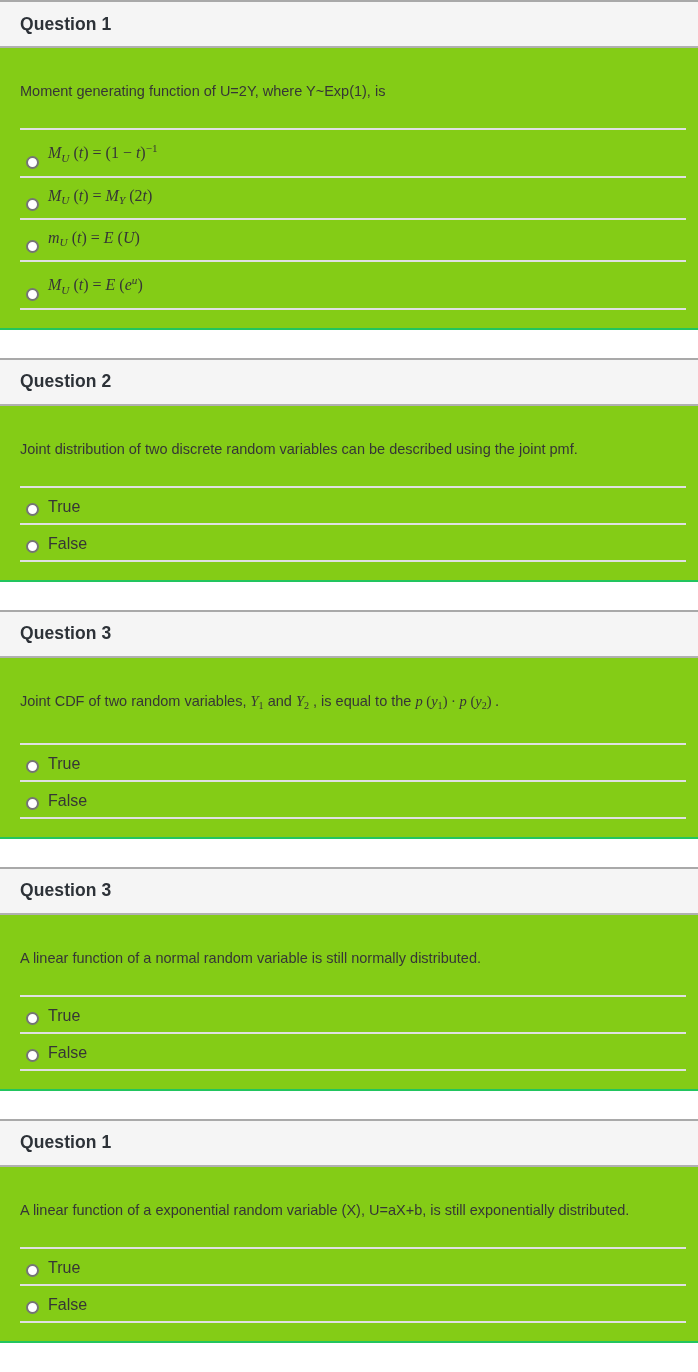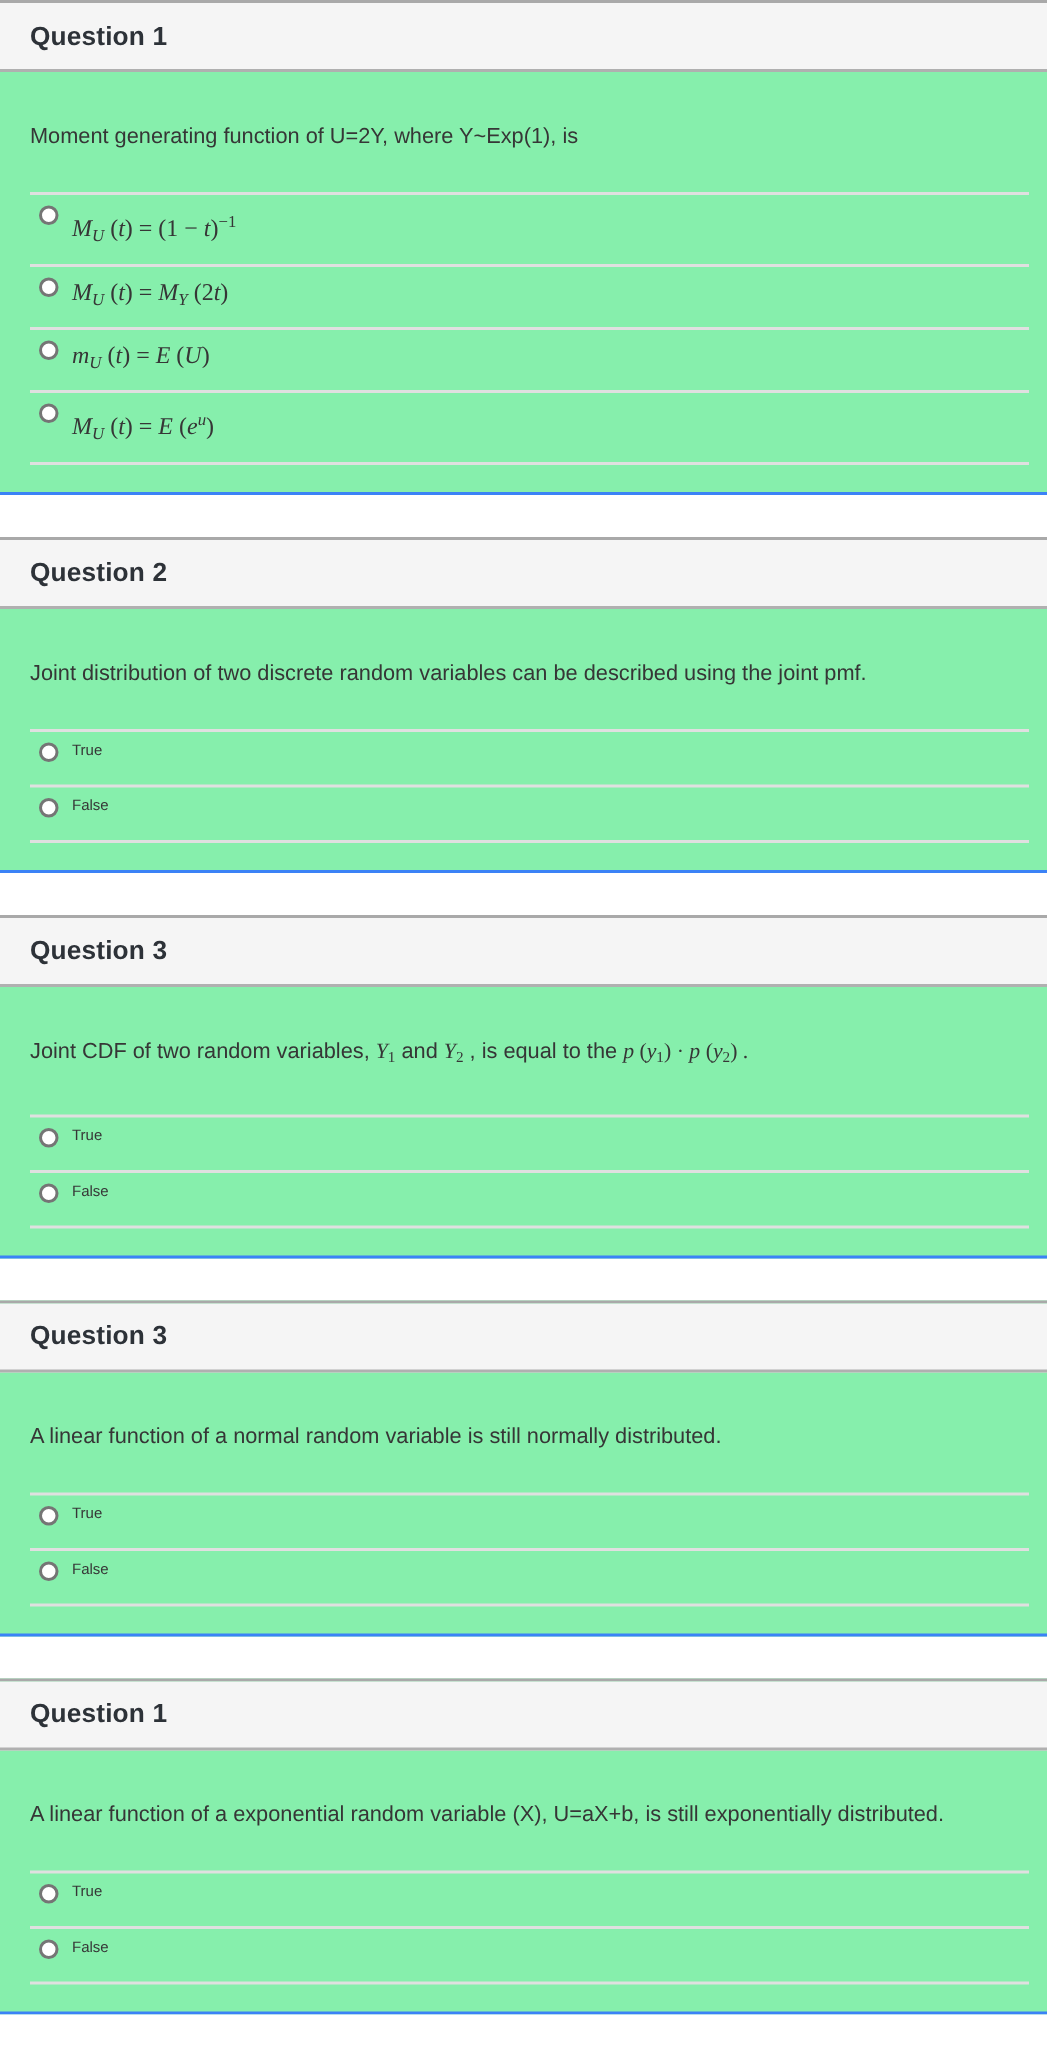--- a/index.html
+++ b/index.html
@@ -6,22 +6,22 @@
   html, body { background: #ffffff; }
   body {
     width: 698px;
     font-family: "Liberation Sans", sans-serif;
     color: #363636;
   }
   .quiz-page { width: 698px; }
 
   .card {
     border-top: 2px solid #a9a9a9;
-    border-bottom: 2px solid #3b82f6;
-    background: #86efac;
+    border-bottom: 2px solid #22c55e;
+    background: #84cc16;
   }
   .card + .card { margin-top: 28px; }
 
   .card-header {
     background: #f5f5f5;
     border-bottom: 2px solid #b0b0b0;
     height: 46px;
     display: flex;
     align-items: center;
     padding: 0 20px;
@@ -43,34 +43,34 @@
   }
 
   .options {
     margin-left: 20px;
     border-bottom: 2px solid #e0e0e0;
   }
   .option {
     border-top: 2px solid #e0e0e0;
     min-height: 37px;
     display: flex;
-    align-items: flex-start;
+    align-items: flex-end;
     padding: 7px 0;
     cursor: pointer;
   }
   .radio {
     flex: 0 0 auto;
     width: 13px;
     height: 13px;
     border: 2px solid #757575;
     border-radius: 50%;
     background: #ffffff;
     margin: 0 9px 0 6px;
   }
-  .option-label { font-size: 10px; color: #363636; }
+  .option-label { font-size: 16px; color: #363636; }
 
   
   .math-line { font-size: 16px; line-height: 22px; }
   .seg-t  { font-family: "Liberation Sans", sans-serif; }
   .seg-m  { font-family: "Liberation Serif", serif; }
   .seg-i  { font-family: "Liberation Serif", serif; font-style: italic; }
   .seg-sub  { font-family: "Liberation Serif", serif; font-size: 0.7em; vertical-align: -0.3em; }
   .seg-isub { font-family: "Liberation Serif", serif; font-style: italic; font-size: 0.7em; vertical-align: -0.3em; }
   .seg-sup  { font-family: "Liberation Serif", serif; font-size: 0.7em; vertical-align: 0.55em; }
   .seg-isup { font-family: "Liberation Serif", serif; font-style: italic; font-size: 0.7em; vertical-align: 0.55em; }

